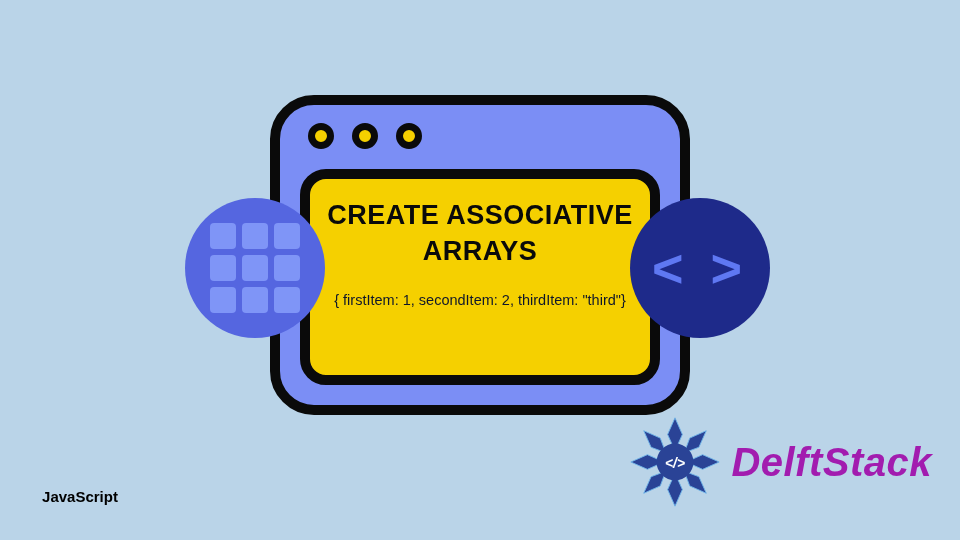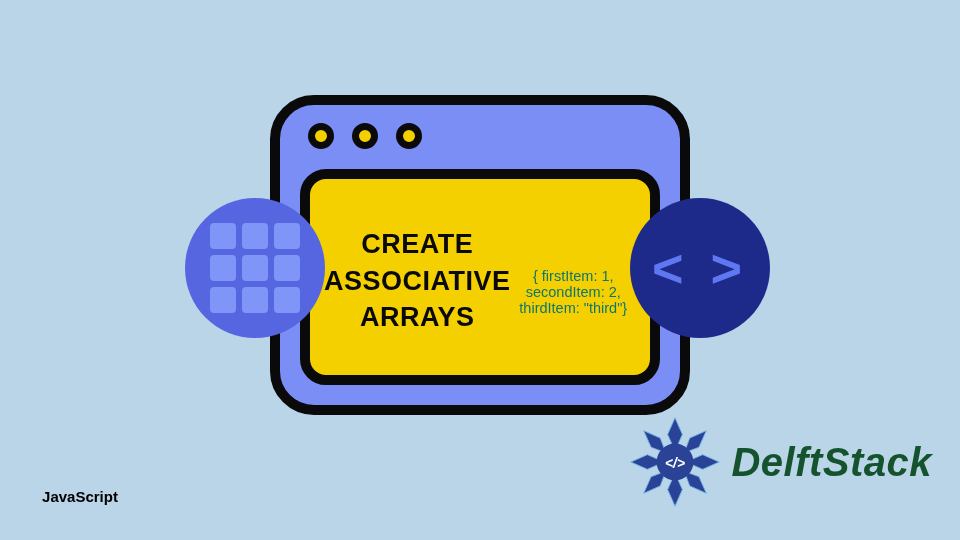--- a/index.html
+++ b/index.html
@@ -36,37 +36,38 @@
     border: 7px solid #0a0a0a;
     background: #f5d000;
   }
   .content-panel {
     position: absolute;
     top: 64px; left: 20px; right: 20px; bottom: 20px;
     background: #f5d000;
     border: 10px solid #0a0a0a;
     border-radius: 26px;
     display: flex;
+    flex-direction: column;
     align-items: center;
     text-align: center;
     padding: 18px 14px 10px 14px;
   }
   .headline {
     font-size: 27px;
     font-weight: 900;
     line-height: 1.35;
     font-family: Impact, 'Arial Black', sans-serif;
     letter-spacing: .5px;
     color: #0a0a0a;
     text-transform: uppercase;
   }
   .codeline {
     margin-top: 22px;
     font-size: 14.5px;
-    color: #0f766e;
+    color: #0f172a;
     font-family: Arial, sans-serif;
   }
 
   
   .badge {
     position: absolute;
     width: 140px; height: 140px;
     border-radius: 50%;
     display: flex;
     align-items: center;
@@ -116,21 +117,21 @@
     position: absolute;
     right: 28px; bottom: 32px;
     display: flex;
     align-items: center;
     gap: 10px;
   }
   .delft-word {
     font-size: 40px;
     font-weight: 700;
     font-style: italic;
-    color: #14532d;
+    color: #a21caf;
     letter-spacing: .5px;
   }
   .delft-mark {
     width: 92px; height: 92px;
     position: relative;
   }
   .delft-mark svg { width: 100%; height: 100%; display: block; }
 </style>
 </head>
 <body>

